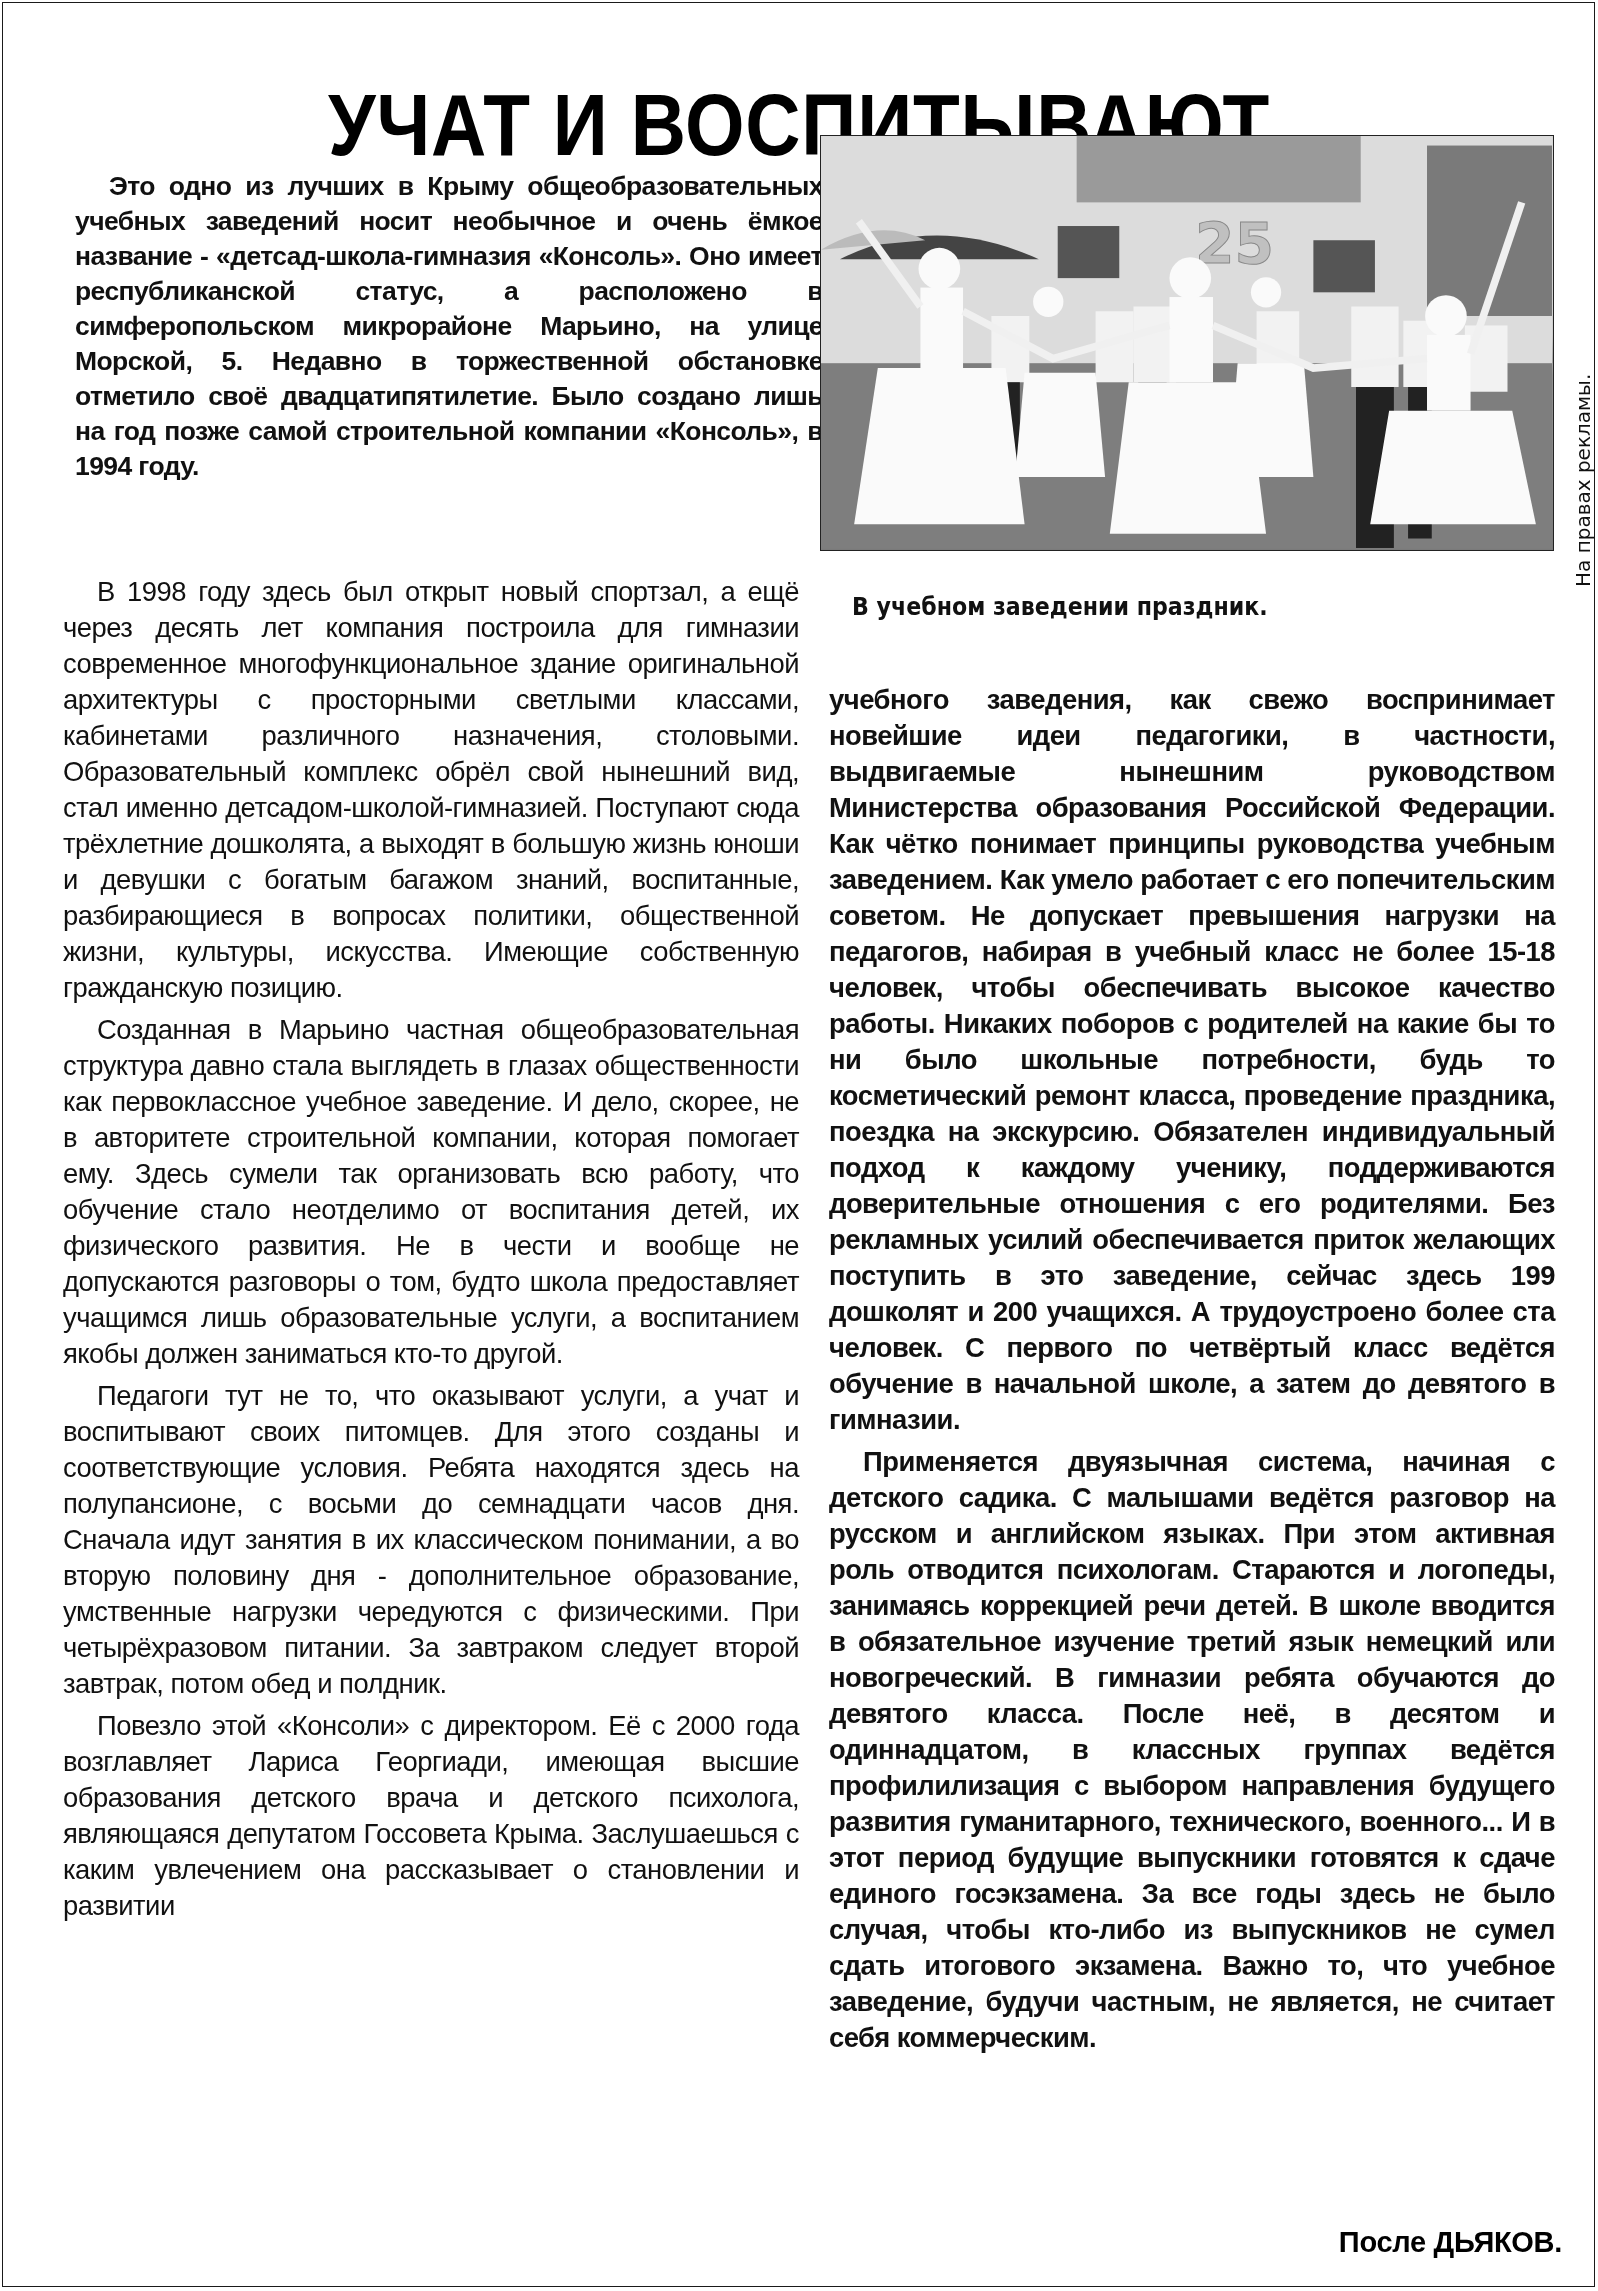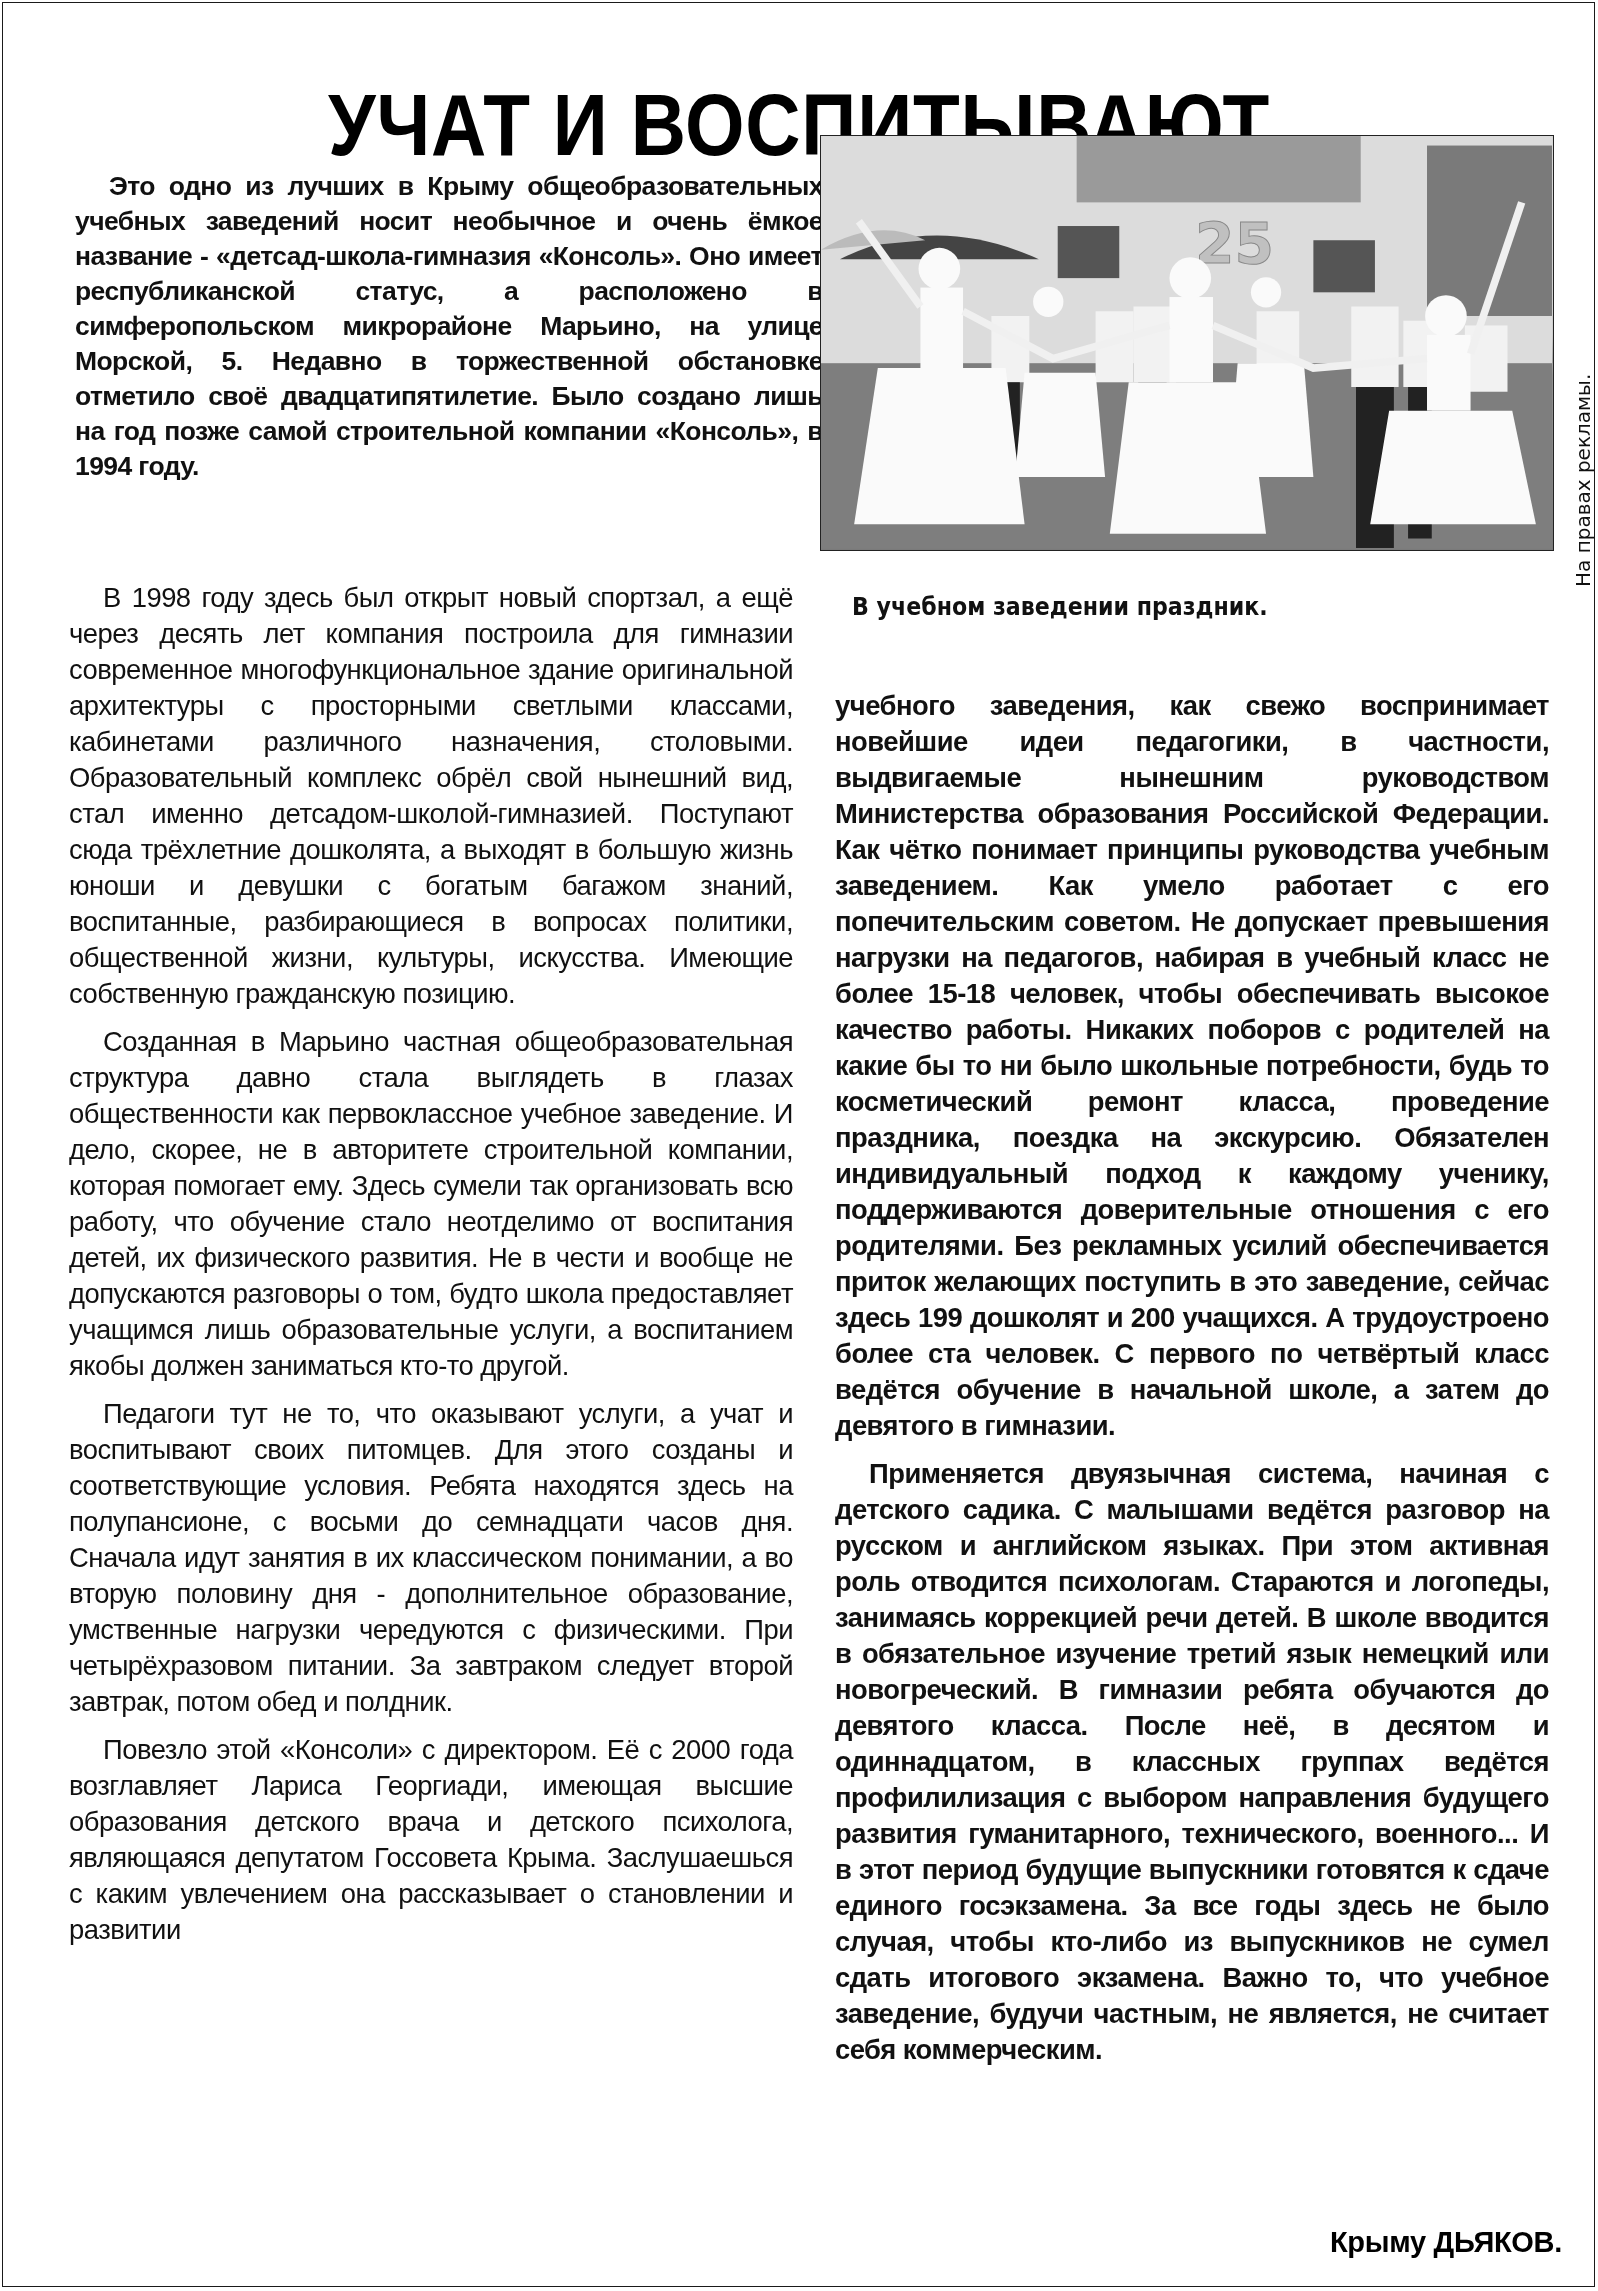--- a/index.html
+++ b/index.html
@@ -24,21 +24,21 @@
     text-align: justify; text-indent: 34px;
     letter-spacing: -0.6px;
   }
   .body-left {
     left: 57px; top: 568px; width: 748px;
   }
   .body-right {
     left: 823px; top: 676px; width: 738px; font-weight: bold;
   }
   .para {
-    margin: 12px; font-size: 27.4px; line-height: 36px; text-align: justify;
+    margin: 6px; font-size: 27.4px; line-height: 36px; text-align: justify;
     text-indent: 34px; letter-spacing: -0.5px;
   }
   .para.noindent { text-indent: 0; }
   .photo {
     position: absolute; left: 820px; top: 135px; width: 734px; height: 416px;
     border: 1.9px solid #222; box-sizing: border-box; overflow: hidden;
     background: linear-gradient(#d8d8d8 0%, #cfcfcf 48%, #8f8f8f 58%, #7a7a7a 100%);
   }
   .caption {
     position: absolute; left: 852px; top: 592px;
@@ -130,14 +130,14 @@
   <p class="para">Созданная в Марьино частная общеобразовательная структура давно стала выглядеть в глазах общественности как первоклассное учебное заведение. И дело, скорее, не в авторитете строительной компании, которая помогает ему. Здесь сумели так организовать всю работу, что обучение стало неотделимо от воспитания детей, их физического развития. Не в чести и вообще не допускаются разговоры о том, будто школа предоставляет учащимся лишь образовательные услуги, а воспитанием якобы должен заниматься кто-то другой.</p>
   <p class="para">Педагоги тут не то, что оказывают услуги, а учат и воспитывают своих питомцев. Для этого созданы и соответствующие условия. Ребята находятся здесь на полупансионе, с восьми до семнадцати часов дня. Сначала идут занятия в их классическом понимании, а во вторую половину дня - дополнительное образование, умственные нагрузки чередуются с физическими.  При четырёхразовом питании. За завтраком следует второй завтрак, потом обед и полдник.</p>
   <p class="para">Повезло этой «Консоли» с директором. Её с 2000 года возглавляет Лариса Георгиади, имеющая высшие образования детского врача и детского психолога,  являющаяся депутатом Госсовета Крыма. Заслушаешься с каким увлечением она рассказывает о становлении и развитии</p>
 </div>
 
 <div class="col body-right">
   <p class="para noindent">учебного заведения, как свежо  воспринимает новейшие идеи педагогики, в частности, выдвигаемые нынешним руководством Министерства образования Российской Федерации. Как чётко понимает принципы руководства учебным заведением. Как умело работает с его попечительским советом. Не допускает превышения нагрузки на педагогов, набирая в учебный класс не более 15-18 человек, чтобы обеспечивать высокое качество работы. Никаких поборов с родителей на какие бы то ни было школьные потребности, будь то косметический ремонт класса, проведение праздника, поездка на экскурсию. Обязателен индивидуальный подход к каждому ученику, поддерживаются доверительные отношения с его родителями. Без рекламных усилий обеспечивается приток желающих поступить в это заведение, сейчас здесь 199 дошколят и 200 учащихся. А трудоустроено более ста человек. С первого по четвёртый класс ведётся обучение в начальной школе, а затем до девятого в гимназии.</p>
   <p class="para">Применяется двуязычная система, начиная с детского садика. С малышами ведётся разговор на русском и английском языках. При этом активная роль отводится психологам. Стараются и логопеды, занимаясь коррекцией речи детей. В школе вводится в обязательное изучение третий язык немецкий или новогреческий. В гимназии ребята обучаются до девятого класса. После неё, в десятом и одиннадцатом, в классных группах ведётся профилилизация с выбором направления будущего развития гуманитарного, технического, военного... И в этот период будущие выпускники готовятся к сдаче единого госэкзамена. За все годы здесь не было случая, чтобы кто-либо из выпускников не сумел сдать итогового экзамена. Важно то, что учебное заведение, будучи частным, не является, не считает себя коммерческим.</p>
 </div>
 
-<div class="signature">Крыму ДЬЯКОВ.</div>
+<div class="signature">После ДЬЯКОВ.</div>
 
 
 </body></html>

